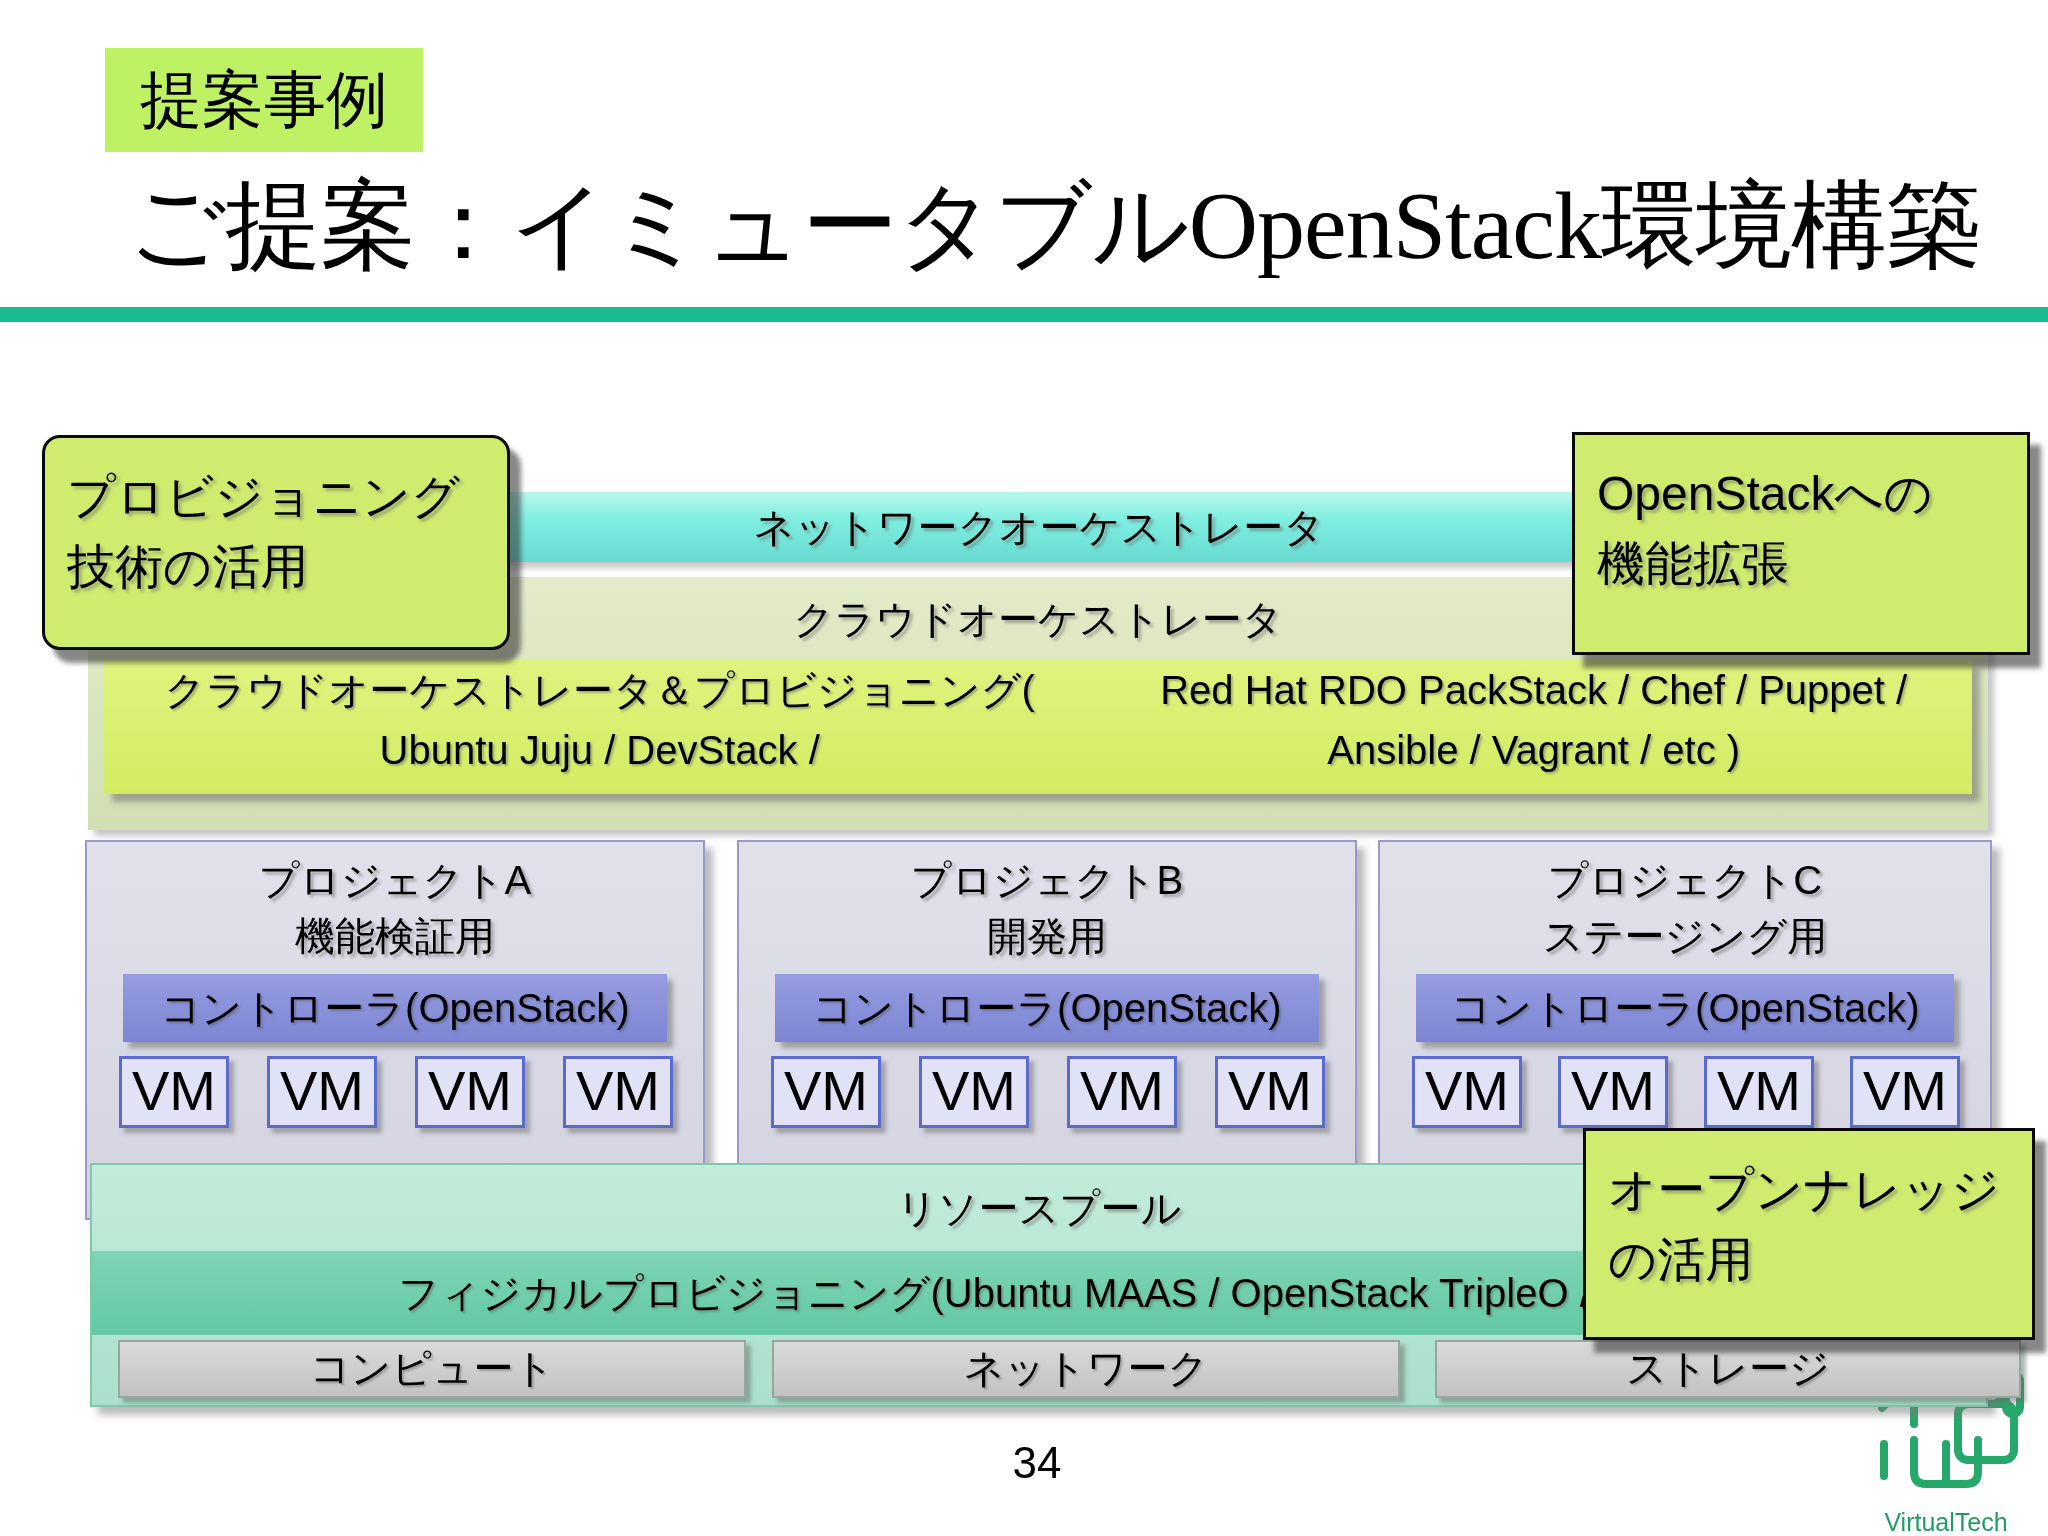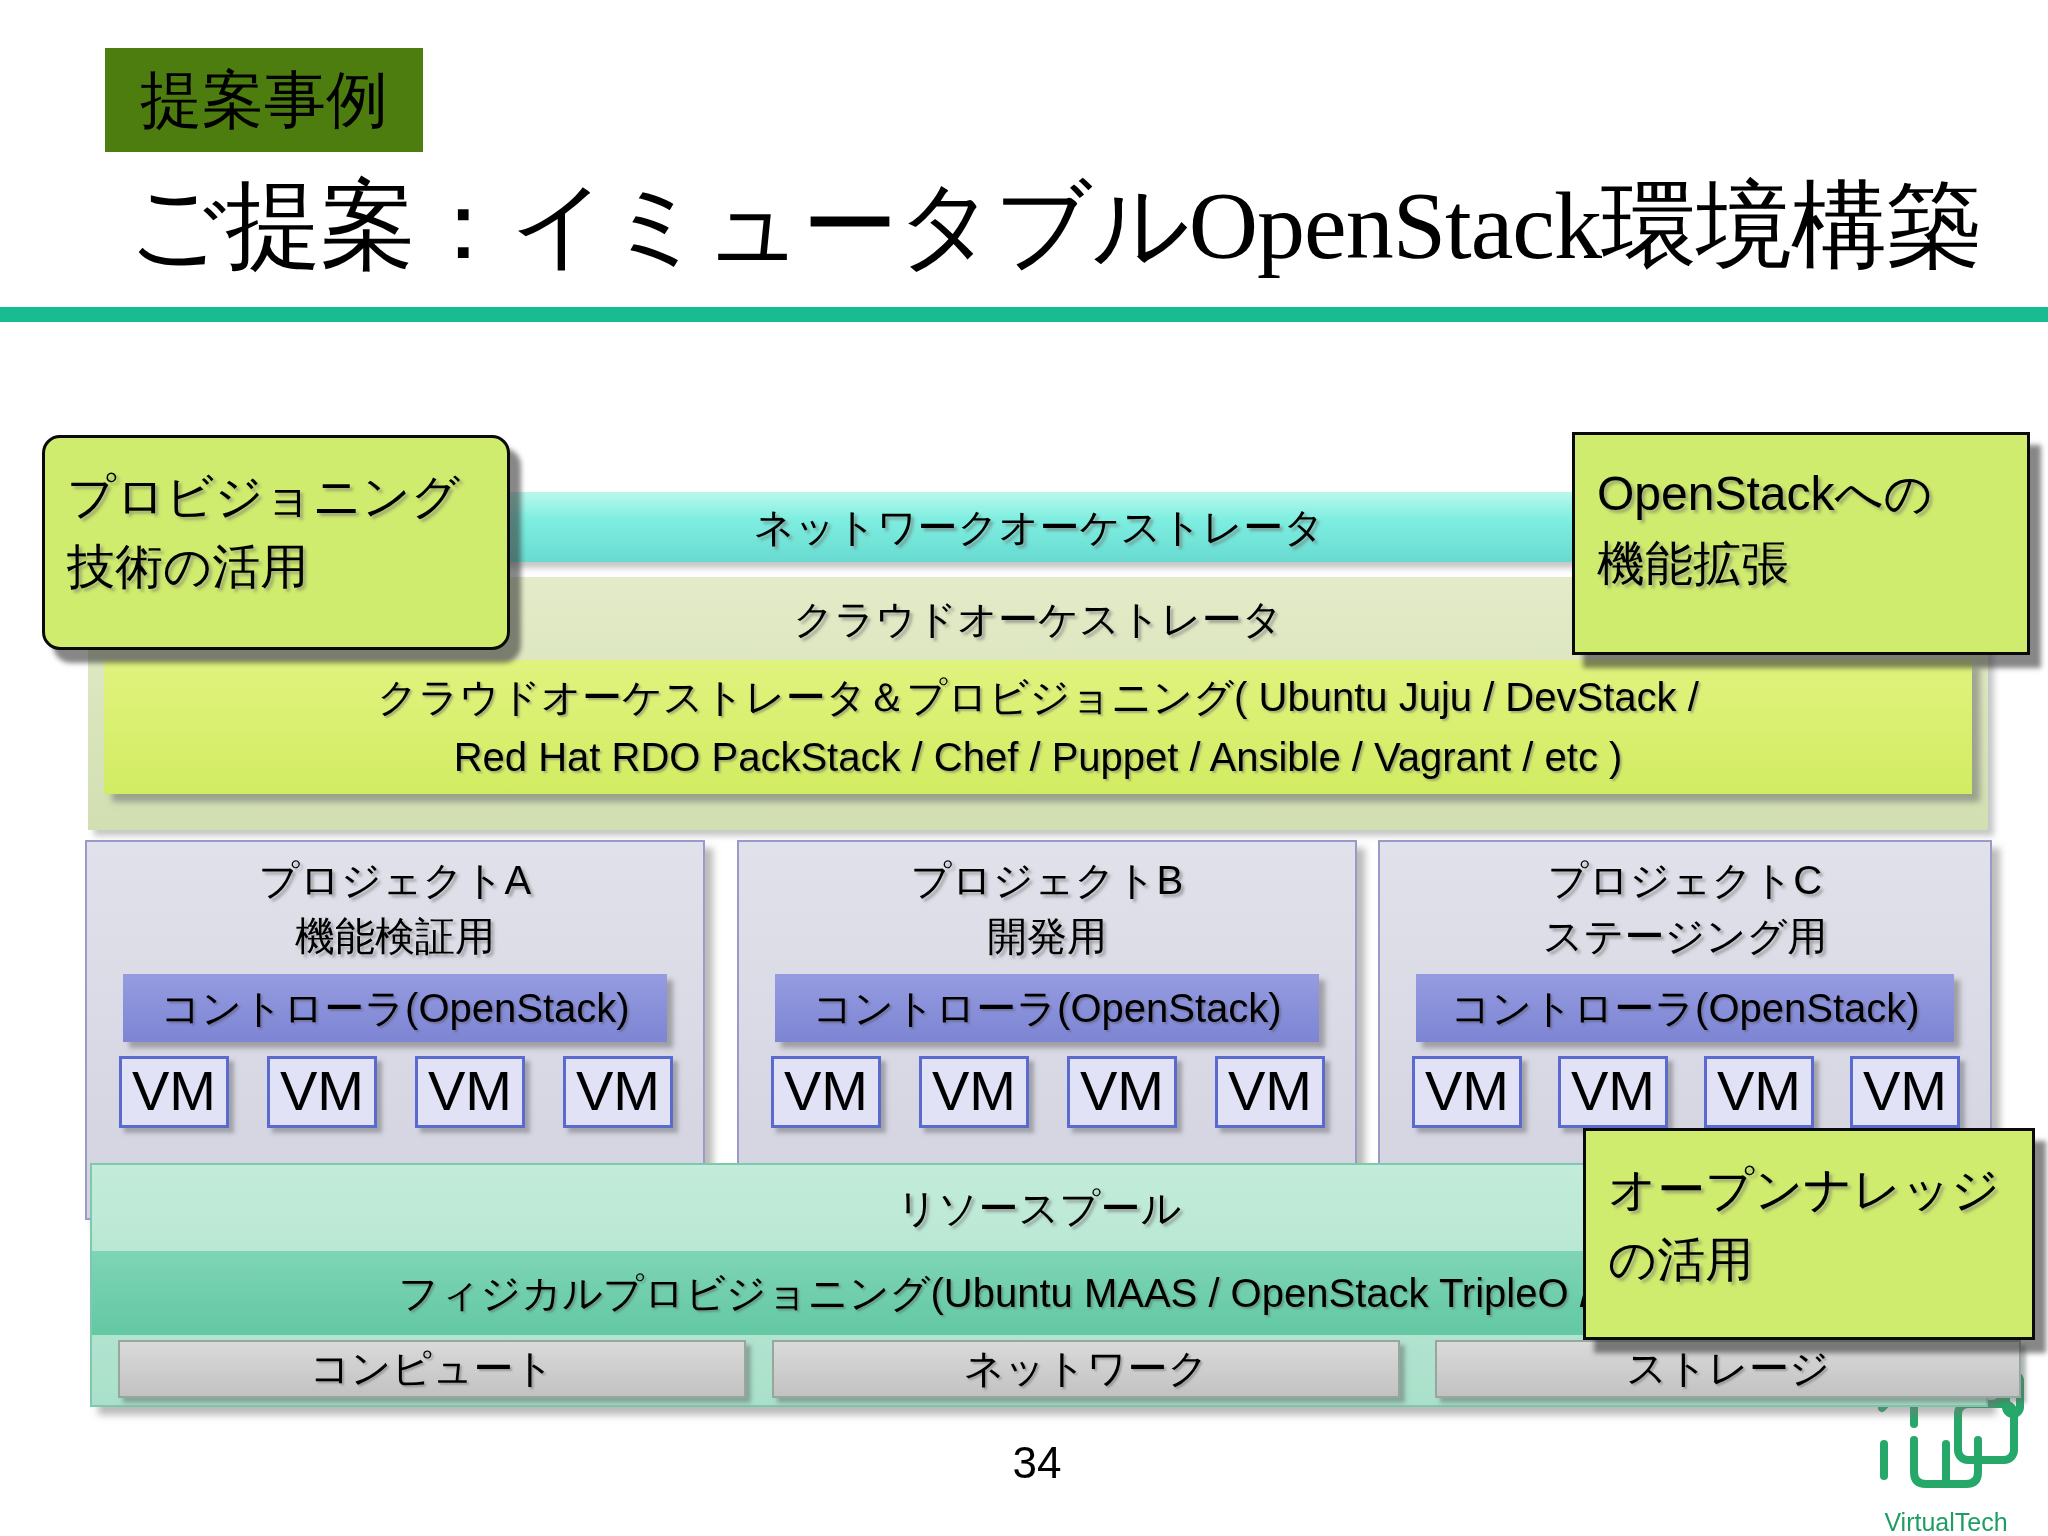--- a/index.html
+++ b/index.html
@@ -2,42 +2,42 @@
 <html><head>
 <meta charset="utf-8">
 <style>
   html,body{margin:0;padding:0;}
   body{width:2048px;height:1536px;background:#ffffff;overflow:hidden;
        font-family:"Liberation Sans",sans-serif;color:#000;}
   #slide{position:relative;width:2048px;height:1536px;background:#ffffff;overflow:hidden;}
 
   
   .badge{position:absolute;left:105px;top:48px;width:318px;height:104px;
-         background:#4d7c0f;font-size:62px;line-height:104px;text-align:center;}
+         background:#bef264;font-size:62px;line-height:104px;text-align:center;}
   .title{position:absolute;left:128px;top:150px;height:150px;line-height:150px;
          font-size:96px;white-space:nowrap;letter-spacing:-1px;}
   .title .serif{font-family:"Liberation Serif",serif;}
   .divider{position:absolute;left:0;top:307px;width:2048px;height:15px;background:#17bd90;}
 
   
   .bar-label{font-size:40px;text-align:center;text-shadow:3px 3px 3px rgba(110,110,110,.55);}
 
   
   .net-bar{position:absolute;left:90px;top:492px;width:1898px;height:70px;z-index:1;
            background:linear-gradient(180deg,#baf8ec 0%,#7deee0 40%,#69dad0 100%);
            box-shadow:6px 6px 6px rgba(130,130,130,.45);}
   .net-bar .bar-label{line-height:70px;}
   .cloud-box{position:absolute;left:88px;top:577px;width:1900px;height:253px;z-index:1;
              background:linear-gradient(180deg,#e3ebc8 0%,#d2dfb2 100%);
              box-shadow:6px 6px 6px rgba(130,130,130,.45);}
   .cloud-box .bar-label{line-height:84px;}
   .yellow-band{position:absolute;left:104px;top:660px;width:1868px;height:134px;z-index:2;
                background:linear-gradient(180deg,#e0f37e 0%,#d2ec62 100%);
                box-shadow:8px 8px 6px rgba(110,110,110,.55);
-               display:flex;flex-direction:column;justify-content:center;}
+               display:flex;flex-direction:row;justify-content:center;}
   .yellow-band .bar-label{line-height:60px;text-shadow:2px 2px 2px rgba(110,110,110,.5);}
 
   
   .project{position:absolute;top:840px;height:380px;z-index:1;box-sizing:border-box;
            background:linear-gradient(180deg,#e1e1eb 0%,#d3d3e1 100%);
            border:2px solid #9a9ac8;box-shadow:8px 8px 7px rgba(120,120,120,.5);}
   .project-title{padding-top:10px;font-size:40px;line-height:56px;text-align:center;
                  text-shadow:3px 3px 3px rgba(110,110,110,.55);}
   .controller{position:absolute;left:36px;right:36px;top:132px;height:68px;
               background:linear-gradient(180deg,#959ce0 0%,#7d85d4 100%);

